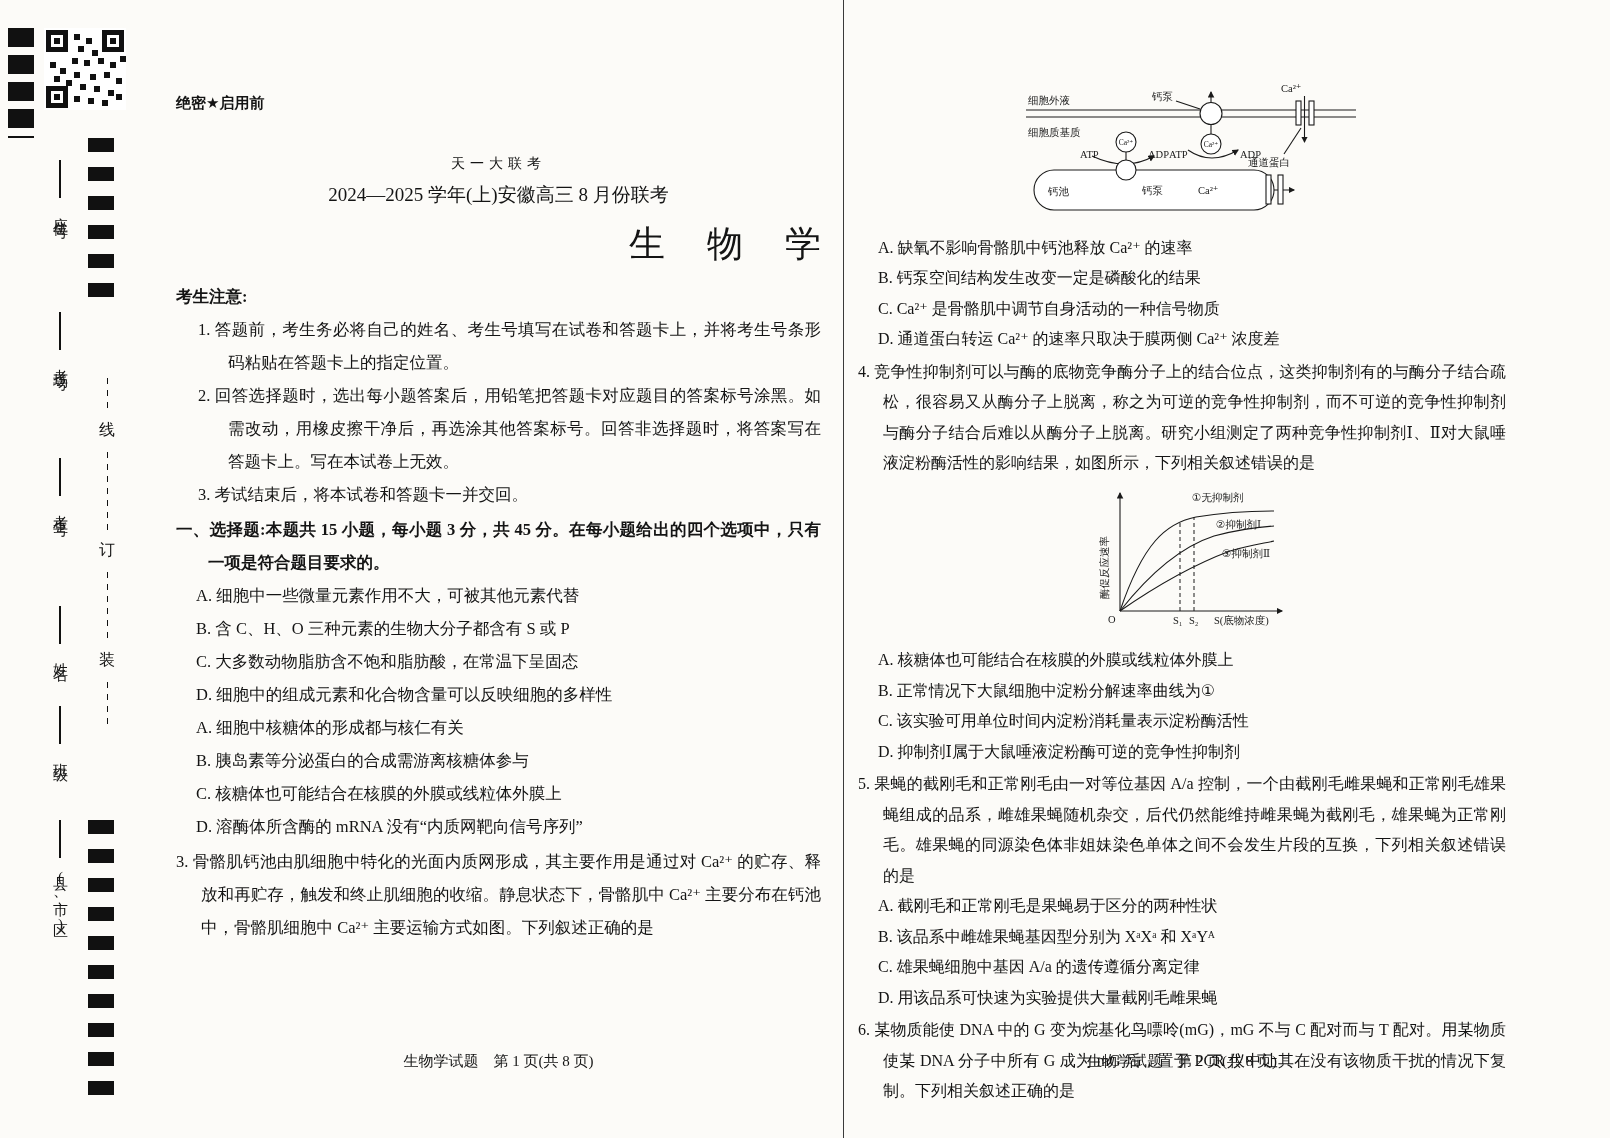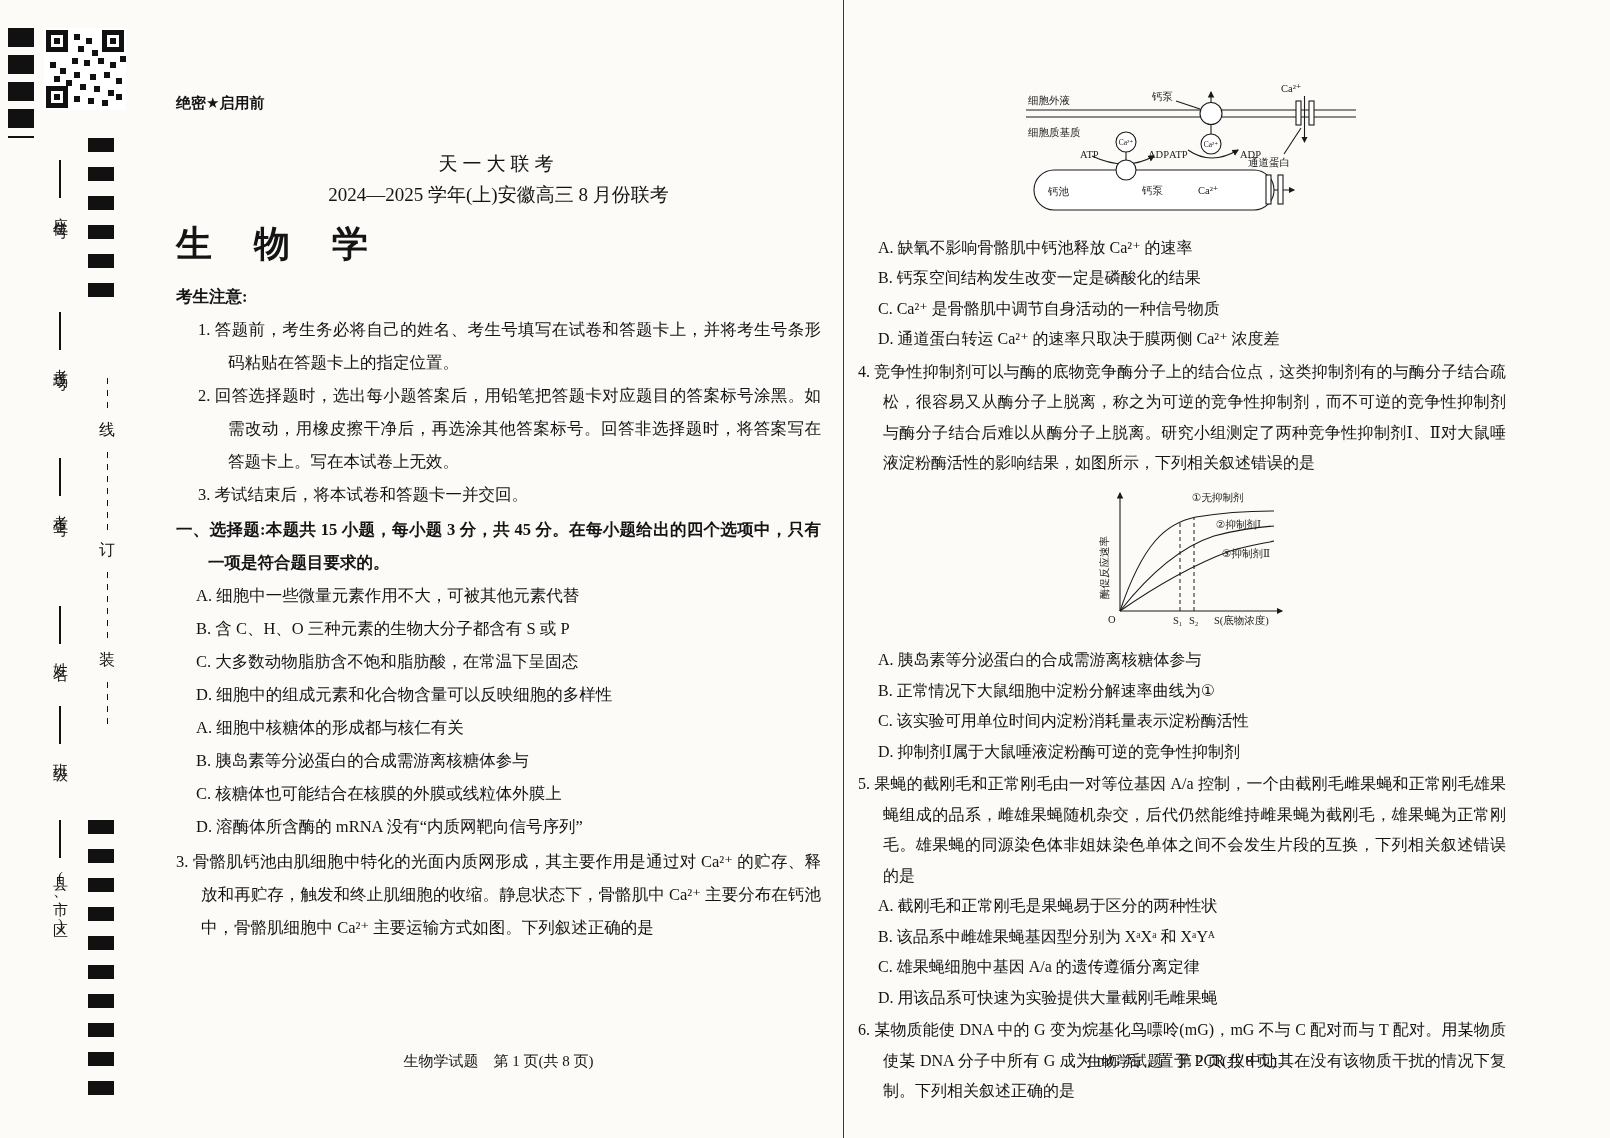--- a/index.html
+++ b/index.html
@@ -21,23 +21,23 @@
   .vline{width:1.3px;height:38px;background:#111;margin-bottom:7px;}
   .vtext{writing-mode:vertical-rl;text-orientation:upright;font-size:15px;letter-spacing:4px;line-height:1;}
   .bind-char{position:absolute;left:99px;font-size:16px;}
   .bind-dash{position:absolute;left:107px;width:1px;
     background:repeating-linear-gradient(to bottom,#111 0 6px,transparent 6px 12px);}
   .divider{position:absolute;left:843px;top:0;width:1px;height:1138px;background:#3a3a3a;}
   
   .col-left{position:absolute;left:176px;top:92px;width:645px;font-size:16.5px;line-height:33px;text-align:justify;}
   .col-right{position:absolute;left:858px;top:78px;width:648px;font-size:16px;line-height:30.5px;text-align:justify;}
   .secret{font-weight:bold;font-size:15px;line-height:22px;margin-bottom:14px;}
-  .h-org{text-align:center;font-size:19px;line-height:30px;letter-spacing:5px;margin-top:35px;}
+  .h-org{text-align:center;font-size:14px;line-height:30px;letter-spacing:5px;margin-top:35px;}
   .h-session{text-align:center;font-size:19px;line-height:31px;}
-  .h-subject{text-align:left;font-size:36px;font-weight:bold;line-height:48px;margin:10px 0 12px;}
+  .h-subject{text-align:right;font-size:36px;font-weight:normal;line-height:48px;margin:10px 0 12px;}
   .h-subject span{letter-spacing:42px;display:inline-block;margin-right:-42px;}
   .bold{font-weight:bold;}
   .notice-item{margin-left:22px;padding-left:30px;text-indent:-30px;}
   .section-title{font-weight:bold;padding-left:32px;text-indent:-32px;margin-top:2px;}
   .stem{padding-left:25px;text-indent:-25px;margin-top:2px;}
   .opt{padding-left:20px;}
   .fig{margin:2px 0 4px 0;}
   .fig-transport{padding-left:168px;}
   .fig-enzyme{padding-left:230px;}
   .footer{position:absolute;top:1052px;font-size:15px;text-align:center;white-space:pre;}
@@ -242,21 +242,21 @@
         <text class="t" x="104" y="20">①无抑制剂</text>
         <text class="t" x="128" y="47">②抑制剂Ⅰ</text>
         <text class="t" x="134" y="76">③抑制剂Ⅱ</text>
         <text class="t" x="20" y="142">O</text>
         <text class="t" x="85" y="143">S₁</text>
         <text class="t" x="101" y="143">S₂</text>
         <text class="t" x="126" y="143">S(底物浓度)</text>
       </svg>
     </div>
 
-    <div class="opt">A. 胰岛素等分泌蛋白的合成需游离核糖体参与</div>
+    <div class="opt">A. 核糖体也可能结合在核膜的外膜或线粒体外膜上</div>
     <div class="opt">B. 正常情况下大鼠细胞中淀粉分解速率曲线为①</div>
     <div class="opt">C. 该实验可用单位时间内淀粉消耗量表示淀粉酶活性</div>
     <div class="opt">D. 抑制剂Ⅰ属于大鼠唾液淀粉酶可逆的竞争性抑制剂</div>
 
     <div class="stem">5. 果蝇的截刚毛和正常刚毛由一对等位基因 A/a 控制，一个由截刚毛雌果蝇和正常刚毛雄果蝇组成的品系，雌雄果蝇随机杂交，后代仍然能维持雌果蝇为截刚毛，雄果蝇为正常刚毛。雄果蝇的同源染色体非姐妹染色单体之间不会发生片段的互换，下列相关叙述错误的是</div>
     <div class="opt">A. 截刚毛和正常刚毛是果蝇易于区分的两种性状</div>
     <div class="opt">B. 该品系中雌雄果蝇基因型分别为 XᵃXᵃ 和 XᵃYᴬ</div>
     <div class="opt">C. 雄果蝇细胞中基因 A/a 的遗传遵循分离定律</div>
     <div class="opt">D. 用该品系可快速为实验提供大量截刚毛雌果蝇</div>
 

